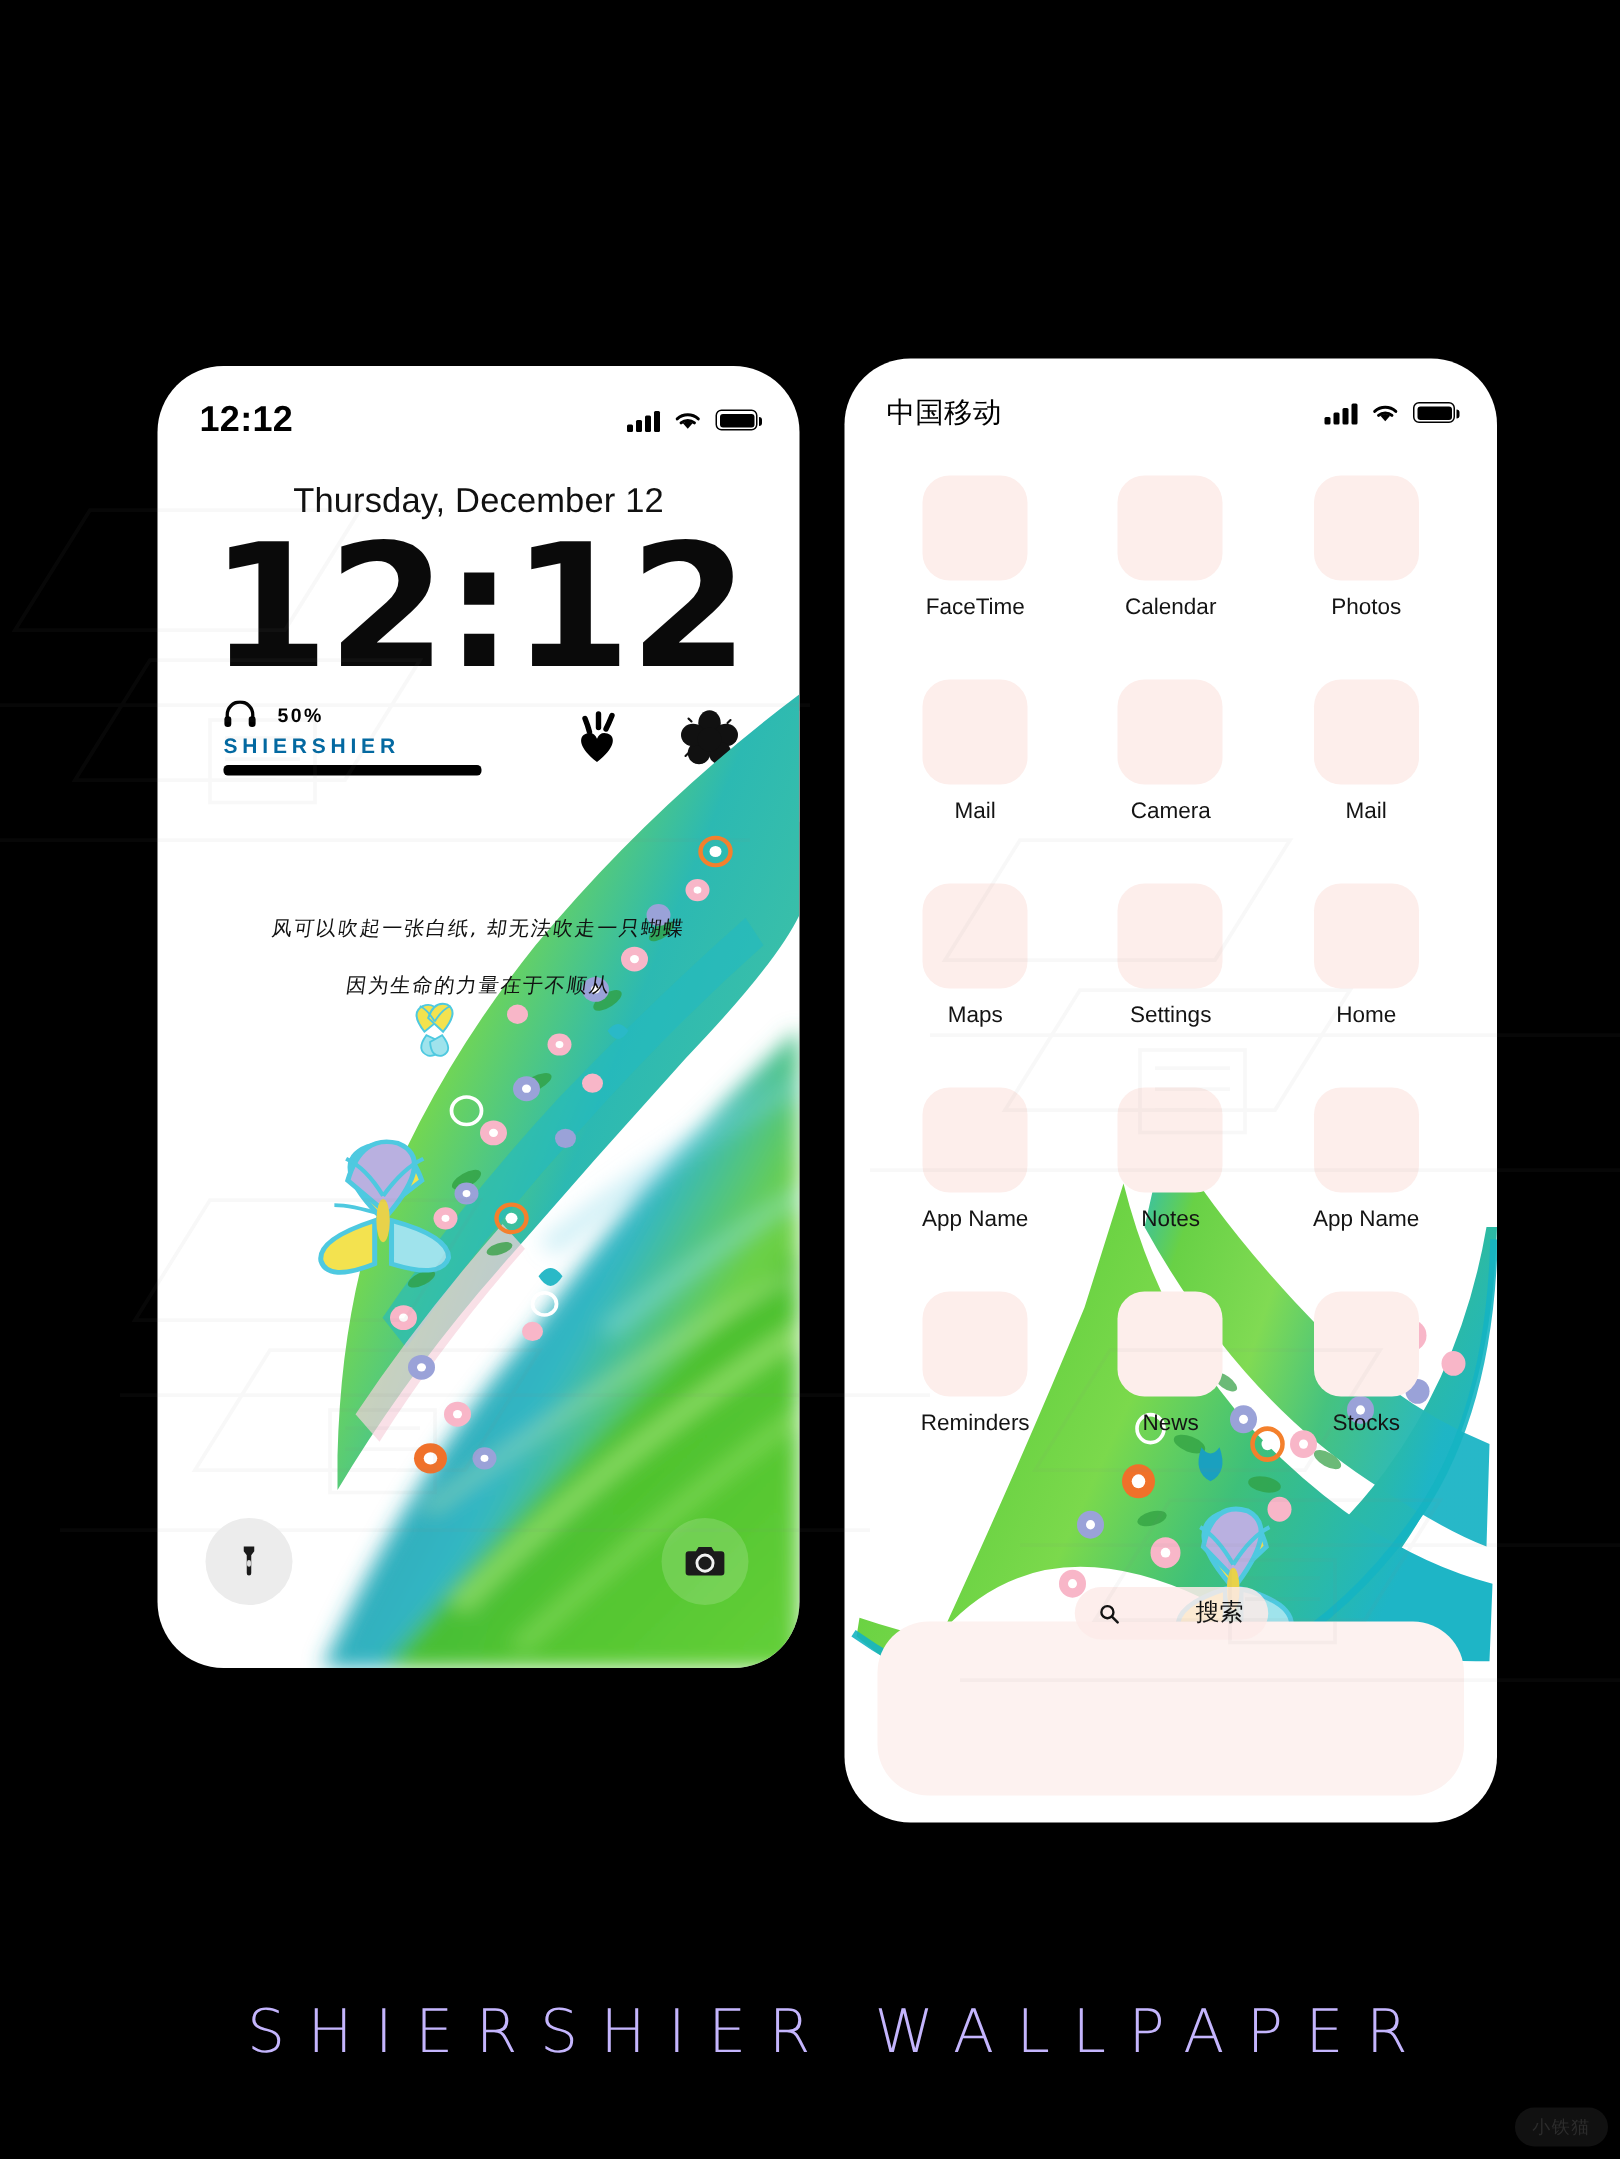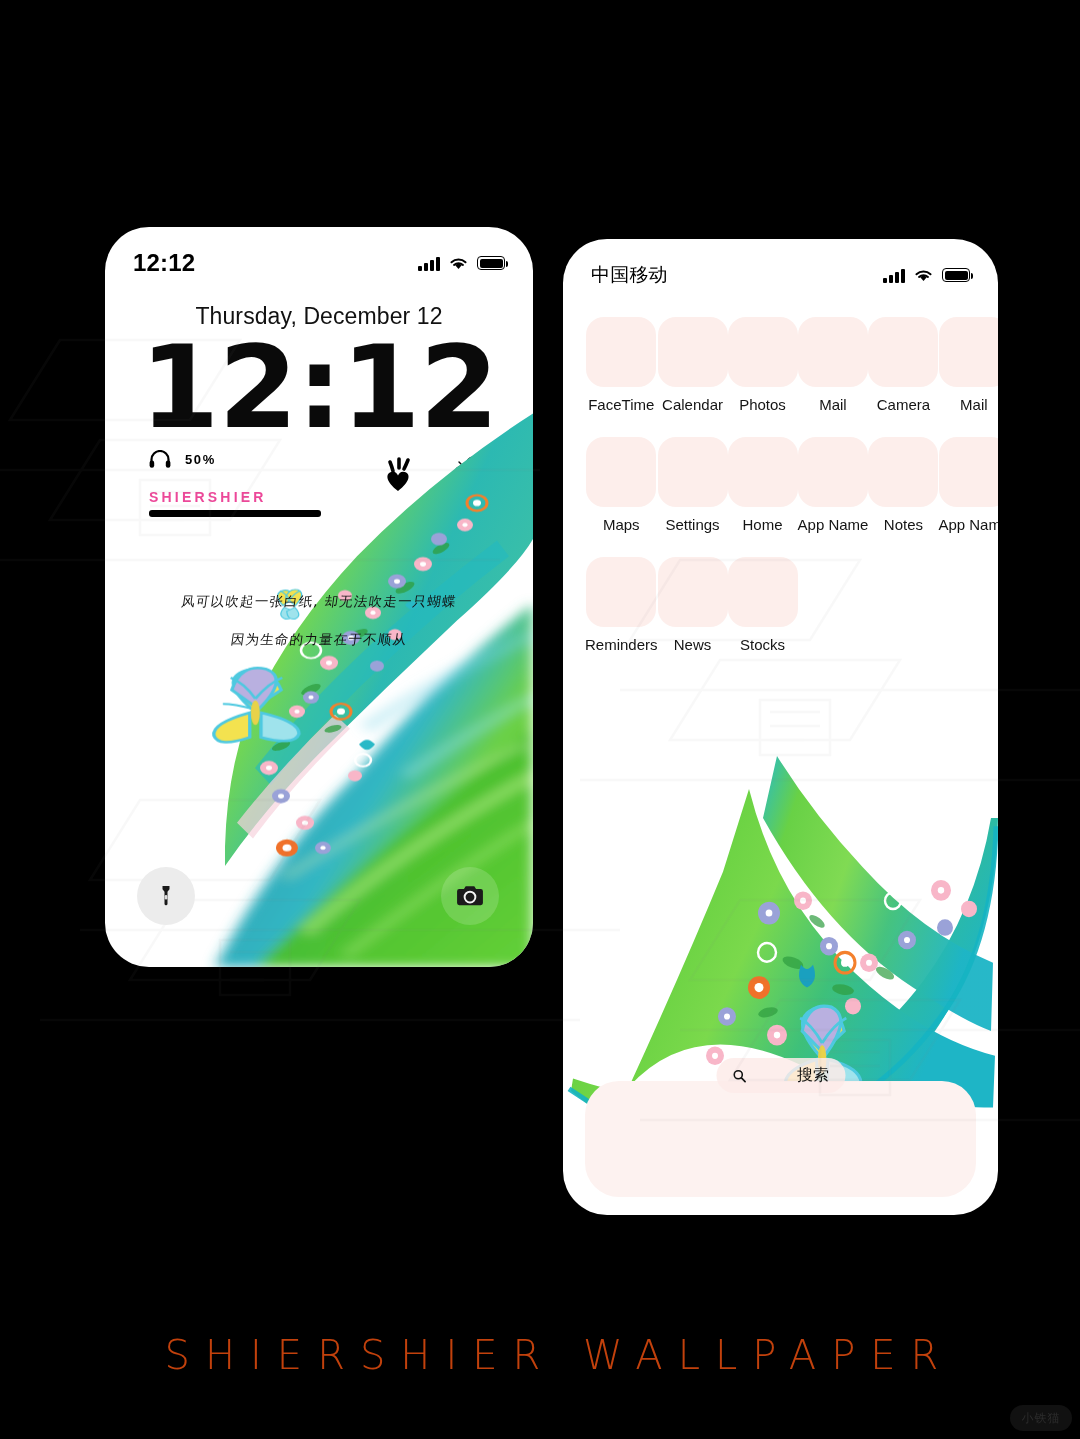--- a/index.html
+++ b/index.html
@@ -8,21 +8,21 @@
     background:#000; overflow:hidden;
     font-family:"Liberation Sans", sans-serif;
   }
   .stage { position:relative; width:1080px; height:1439px; background:#000; }
 
   
   .phone {
     position:absolute; background:#ffffff;
     border-radius:44px; overflow:hidden;
   }
-  #phone-lock { left:105px; top:227px; width:428px; height:740px;padding-left:48px; }
+  #phone-lock { left:105px; top:244px; width:428px; height:868px;padding-left:48px; }
   #phone-home { left:563px; top:239px; width:435px; height:976px;padding-left:20px; }
 
   
   .statusbar {
     position:absolute; top:0; left:0; right:0; height:56px;
     display:flex; align-items:center; justify-content:space-between;
     padding:16px 28px 0 28px; z-index:40;
   }
   .sb-left { font-size:24px; font-weight:600; color:#000; letter-spacing:.2px; }
   .sb-left.carrier { font-size:19px; font-weight:500; }
@@ -59,22 +59,22 @@
 
   .lock-widgets {
     position:absolute; top:222px; left:44px; right:40px;
     display:flex; align-items:flex-start; justify-content:space-between;
   }
   .w-audio { width:172px; }
   .w-audio .row1 { display:flex; align-items:center; gap:14px; height:20px; }
   .hp { width:22px; height:18px; }
   .w-pct { font-size:13px; font-weight:700; letter-spacing:1.6px; color:#000; }
   .w-name {
-    font-size:14px; font-weight:700; letter-spacing:3.2px; color:#ec4899;
-    margin-top:20px;
+    font-size:14px; font-weight:700; letter-spacing:3.2px; color:#0369a1;
+    margin-top:3px;
   }
   .w-bar { margin-top:5px; height:7px; background:#000; border-radius:3px; }
   .w-glyphs { display:flex; align-items:center; gap:30px; margin-top:6px; }
   .glyph { width:40px; height:40px; }
 
   .quote {
     position:absolute; top:366px; left:0; right:0; text-align:center;
     color:#111; z-index:30;
   }
   .quote .l1 {
@@ -99,22 +99,22 @@
     display:flex; align-items:center; justify-content:center; z-index:35;
   }
 
   
   .art { position:absolute; inset:0; z-index:5; }
   .art svg { display:block; width:100%; height:100%; }
 
   
   .grid {
     position:absolute; top:78px; left:22px; right:22px;
-    display:grid; grid-template-columns:repeat(6,1fr);
-    row-gap:24px; z-index:25;
+    display:grid; grid-template-columns:repeat(3,1fr);
+    row-gap:40px; z-index:25;
   }
   .app { display:flex; flex-direction:column; align-items:center; }
   .app-icon {
     width:70px; height:70px; border-radius:18px;
     background:#fdeeeb;
   }
   .app-label {
     margin-top:9px; font-size:15px; color:#141414; font-weight:400;
     white-space:nowrap;
   }
@@ -130,21 +130,21 @@
     background:#fdf2f0; border-radius:34px; z-index:28;
   }
 
   
   .wm { position:absolute; inset:0; pointer-events:none; z-index:34; opacity:.055; }
   .wm svg { width:100%; height:100%; display:block; }
 
   
   .footer {
     position:absolute; left:0; right:0; top:1332px; text-align:center;
-    color:#c2410c; font-size:40px; font-weight:300;
+    color:#c4b5fd; font-size:40px; font-weight:300;
     letter-spacing:15px; font-family:"DejaVu Sans", sans-serif;margin-left:38px;
   }
   .corner-wm {
     position:absolute; right:8px; bottom:8px;
     width:62px; height:26px; border-radius:13px;
     background:#111; color:#2c2c2c;
     font-size:12px; display:flex; align-items:center; justify-content:center;
     letter-spacing:1px;
   }
 </style>

